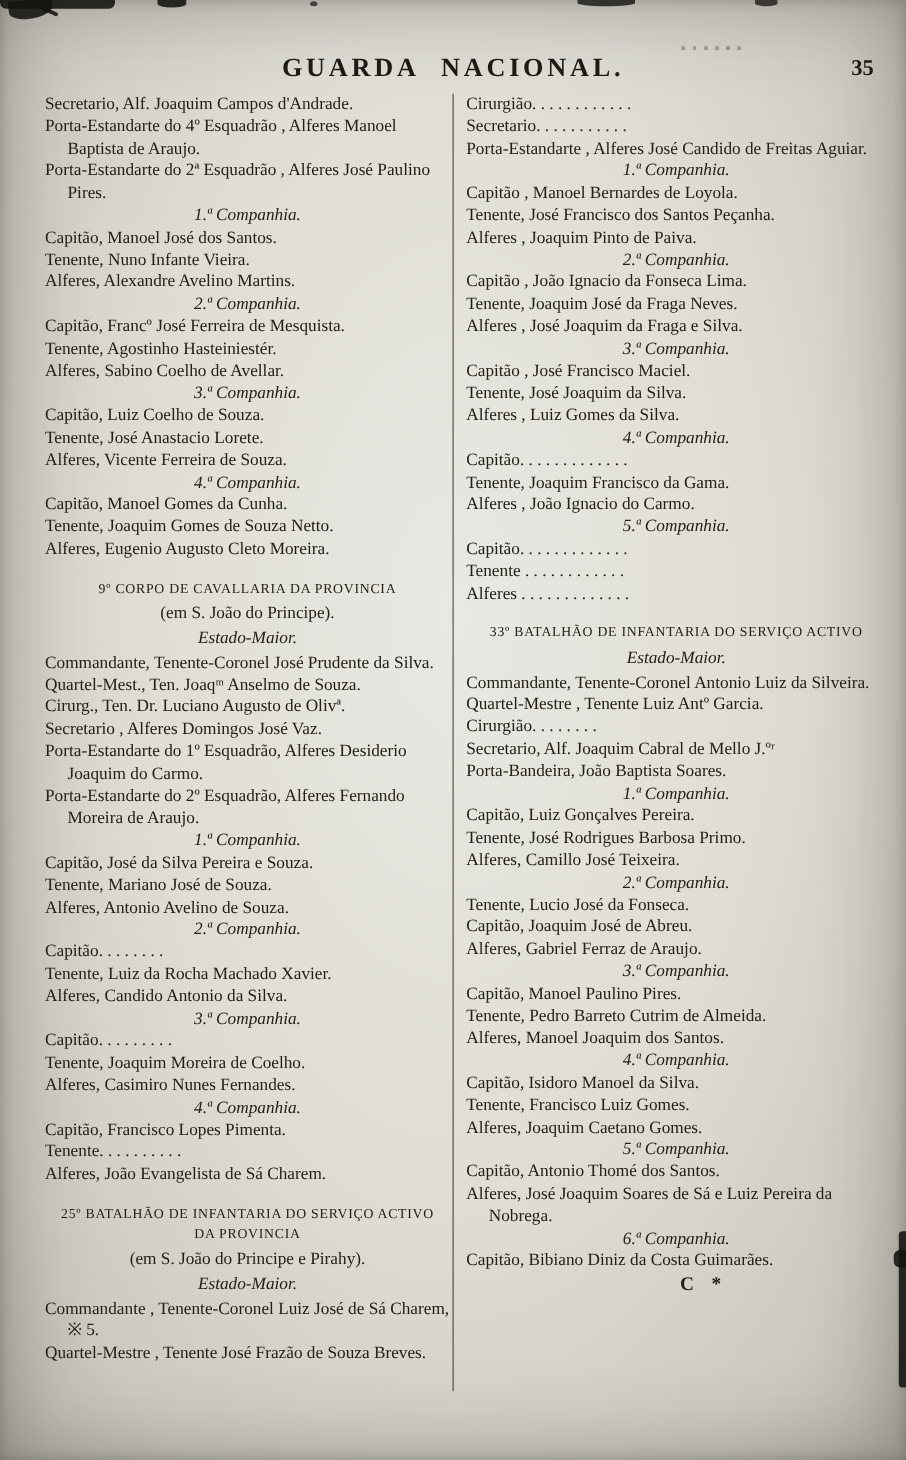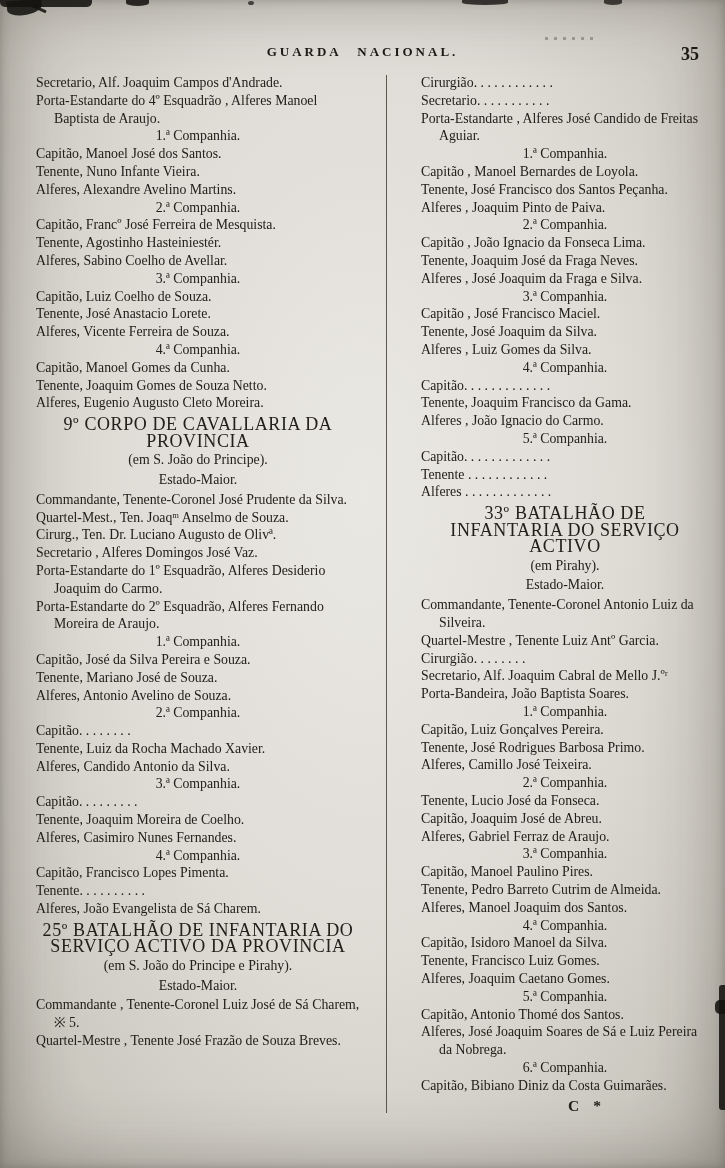--- a/index.html
+++ b/index.html
@@ -20,34 +20,34 @@
   .sm-check   {left:30px;top:7px;width:17px;height:3px;transform:rotate(24deg);border-radius:2px;}
   .sm-m130    {left:126px;top:0;width:23px;height:6px;border-radius:0 0 50% 50%;}
   .sm-dot250  {left:248px;top:1px;width:6px;height:4px;border-radius:50%;opacity:.7;}
   .sm-m470    {left:462px;top:0;width:46px;height:5px;border-radius:0 0 50% 50%;opacity:.8;}
   .sm-m610    {left:604px;top:0;width:18px;height:5px;border-radius:0 0 50% 50%;opacity:.75;}
   .sm-rbar    {right:0;top:985px;width:6px;height:125px;border-radius:3px 0 0 3px;}
   .sm-rtick   {right:0;top:1000px;width:10px;height:14px;border-radius:5px 0 0 5px;}
   .sm-pencil  {left:545px;top:37px;width:54px;height:3px;background:repeating-linear-gradient(90deg,rgba(70,63,55,.38) 0 3px,transparent 3px 9px);opacity:1;}
   
   .hdr{position:absolute;top:42px;left:0;width:100%;text-align:center;}
-  .hdr-title{font-weight:bold;font-size:13px;letter-spacing:3px;word-spacing:10px;color:#1d1a15;}
+  .hdr-title{font-weight:bold;font-size:21px;letter-spacing:3px;word-spacing:10px;color:#1d1a15;}
   .pageno{position:absolute;top:44px;right:26px;font-weight:bold;font-size:18px;color:#1d1a15;margin-left:12px;}
   
-  .columns{position:absolute;top:74px;left:36px;right:16px;display:flex;align-items:flex-start;gap:24px;}
+  .columns{position:absolute;top:74px;left:36px;right:16px;display:flex;align-items:flex-start;}
   .col{font-size:13.8px;line-height:17.8px;}
   .col-left{width:324px;}
   .divider{width:1px;height:1038px;background:#3b362d;opacity:.8;margin:1px 3px 0 2px;}
   .col-right{flex:1;padding-left:7px;}
   .col p{margin:0;}
   .col .e{padding-left:18px;text-indent:-18px;}
-  .col .c{text-align:center;}
-  .col .s{text-align:center;font-size:18px;letter-spacing:.6px;margin:4px 6px 2px;line-height:16.5px;}
+  .col .c{text-align:center;font-style:italic;}
+  .col .s{text-align:center;font-size:11px;letter-spacing:.6px;margin:15px 6px 2px;line-height:16.5px;}
   .col .l{text-align:center;margin:2px 0;}
-  .col .m{text-align:center;margin:0 0 2px;}
+  .col .m{text-align:center;font-style:italic;margin:0 0 2px;}
   .col .sig{text-align:center;font-weight:bold;font-size:15.5px;letter-spacing:5px;padding-left:44px;margin-top:2px;}
 </style>
 </head>
 <body>
 
 <div class="page">
 
   <div class="smudge sm-strip"></div>
   <div class="smudge sm-blob"></div>
   <div class="smudge sm-check"></div>
@@ -61,20 +61,21 @@
 
   <div class="hdr">
     <span class="hdr-title">GUARDA NACIONAL.</span>
   </div>
   <div class="pageno">35</div>
 
   <div class="columns">
     <section class="col col-left" id="col-left">
         <p class="e">Secretario, Alf. Joaquim Campos d'Andrade.</p>
         <p class="e">Porta-Estandarte do 4º Esquadrão , Alferes Manoel Baptista de Araujo.</p>
+        <p class="e">Porta-Estandarte do 2ª Esquadrão , Alferes José Paulino Pires.</p>
         <p class="c">1.ª Companhia.</p>
         <p class="e">Capitão, Manoel José dos Santos.</p>
         <p class="e">Tenente, Nuno Infante Vieira.</p>
         <p class="e">Alferes, Alexandre Avelino Martins.</p>
         <p class="c">2.ª Companhia.</p>
         <p class="e">Capitão, Francº José Ferreira de Mesquista.</p>
         <p class="e">Tenente, Agostinho Hasteiniestér.</p>
         <p class="e">Alferes, Sabino Coelho de Avellar.</p>
         <p class="c">3.ª Companhia.</p>
         <p class="e">Capitão, Luiz Coelho de Souza.</p>
@@ -134,21 +135,20 @@
         <p class="e">Alferes , Luiz Gomes da Silva.</p>
         <p class="c">4.ª Companhia.</p>
         <p class="e">Capitão. . . . . . . . . . . . .</p>
         <p class="e">Tenente, Joaquim Francisco da Gama.</p>
         <p class="e">Alferes , João Ignacio do Carmo.</p>
         <p class="c">5.ª Companhia.</p>
         <p class="e">Capitão. . . . . . . . . . . . .</p>
         <p class="e">Tenente . . . . . . . . . . . .</p>
         <p class="e">Alferes . . . . . . . . . . . . .</p>
         <p class="s">33º BATALHÃO DE INFANTARIA DO SERVIÇO ACTIVO</p>
-        <p class="l">(em Pirahy).</p>
         <p class="m">Estado-Maior.</p>
         <p class="e">Commandante, Tenente-Coronel Antonio Luiz da Silveira.</p>
         <p class="e">Quartel-Mestre , Tenente Luiz Antº Garcia.</p>
         <p class="e">Cirurgião. . . . . . . .</p>
         <p class="e">Secretario, Alf. Joaquim Cabral de Mello J.ºʳ</p>
         <p class="e">Porta-Bandeira, João Baptista Soares.</p>
         <p class="c">1.ª Companhia.</p>
         <p class="e">Capitão, Luiz Gonçalves Pereira.</p>
         <p class="e">Tenente, José Rodrigues Barbosa Primo.</p>
         <p class="e">Alferes, Camillo José Teixeira.</p>

